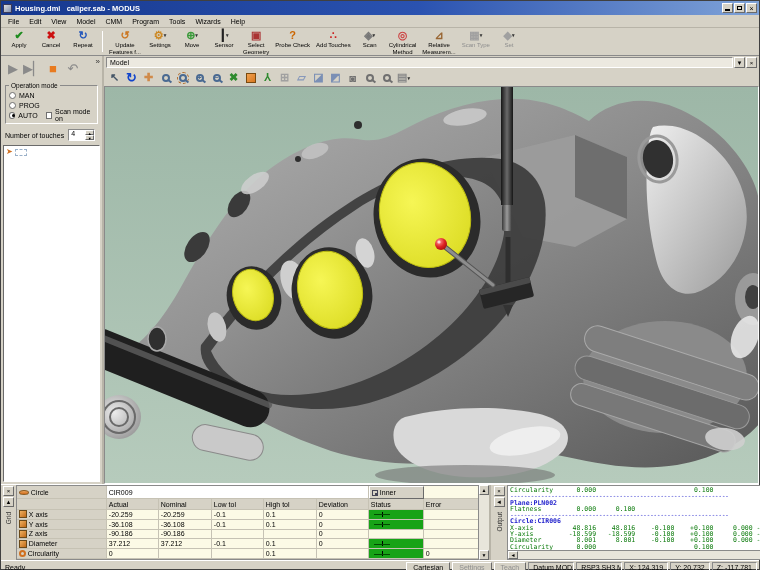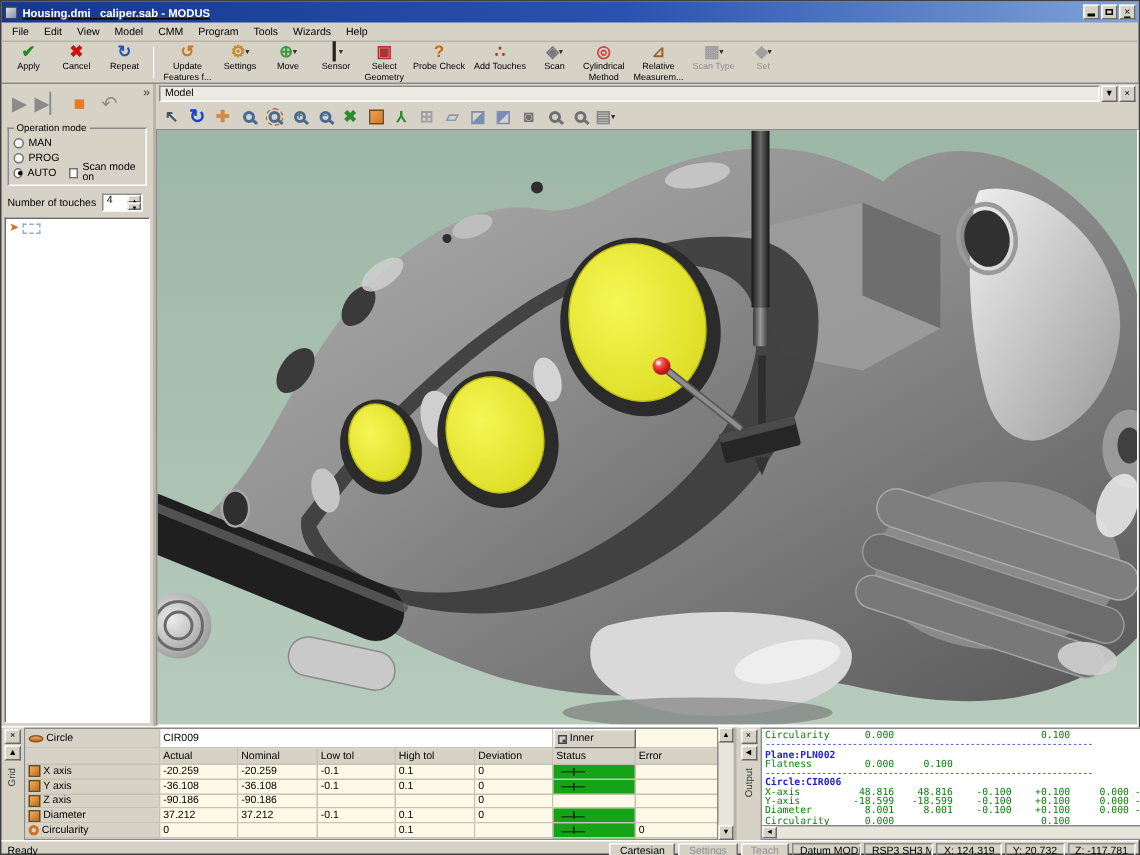--- a/index.html
+++ b/index.html
@@ -2,21 +2,21 @@
 <html><head>
 <meta charset="utf-8">
 <style>
   * { margin:0; padding:0; box-sizing:border-box; }
   html,body { width:760px; height:570px; overflow:hidden; }
   body { font-family:"Liberation Sans", sans-serif; font-size:7px; color:#000; background:#d6d2c6; }
   .window { width:760px; height:570px; display:flex; flex-direction:column; border:1px solid #404040; }
 
   
   .titlebar { height:14px; background:linear-gradient(90deg,#16388e 0%,#2a52b0 55%,#7fa3d8 100%);
-    display:flex; align-items:center; padding:0 2px; flex:0 0 auto;text-decoration:underline; }
+    display:flex; align-items:center; padding:0 2px; flex:0 0 auto; }
   .appicon { width:9px; height:9px; background:linear-gradient(135deg,#e0e0e0,#8090b0); border:1px solid #3a3a5a; margin-right:3px; }
   .titletext { color:#fff; font-weight:bold; font-size:7.5px; white-space:pre; flex:1; }
   .winbtn { width:11px; height:10px; background:#d6d2c6; border:1px solid; border-color:#fff #6a6a6a #6a6a6a #fff;
     margin-left:1px; display:flex; align-items:center; justify-content:center; font-size:7px; line-height:1; }
   .minbar { width:5px; height:2px; background:#000; margin-top:4px; }
   .restsq { width:5px; height:4px; border:1px solid #000; }
 
   
   .menubar { height:13px; display:flex; align-items:center; padding-left:2px; border-bottom:1px solid #b8b4a8; flex:0 0 auto; }
   .menuitem { padding:1px 5px; }

